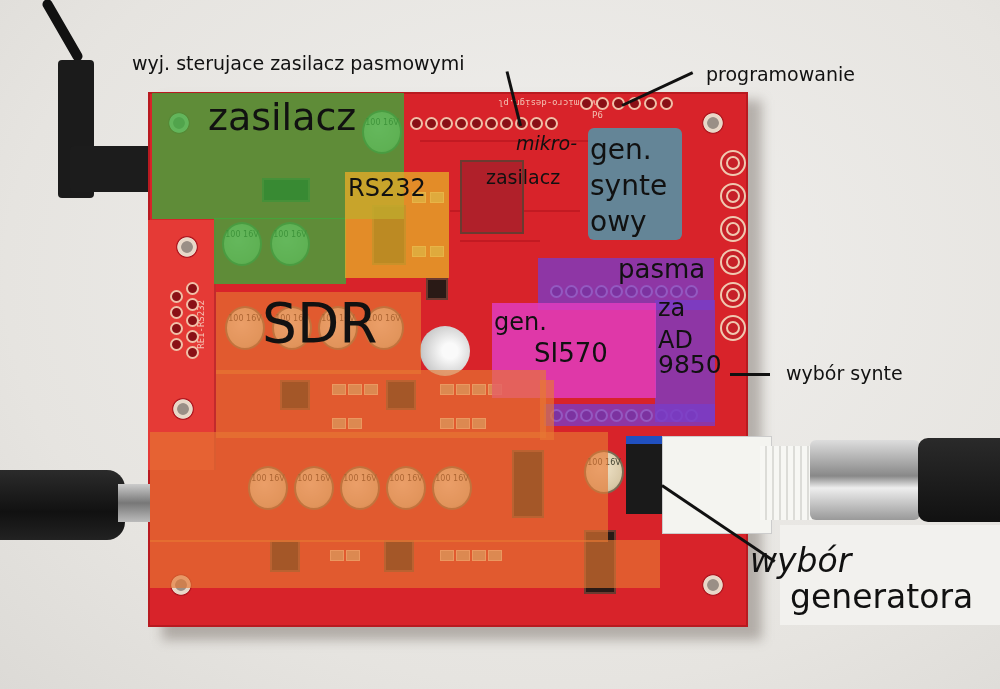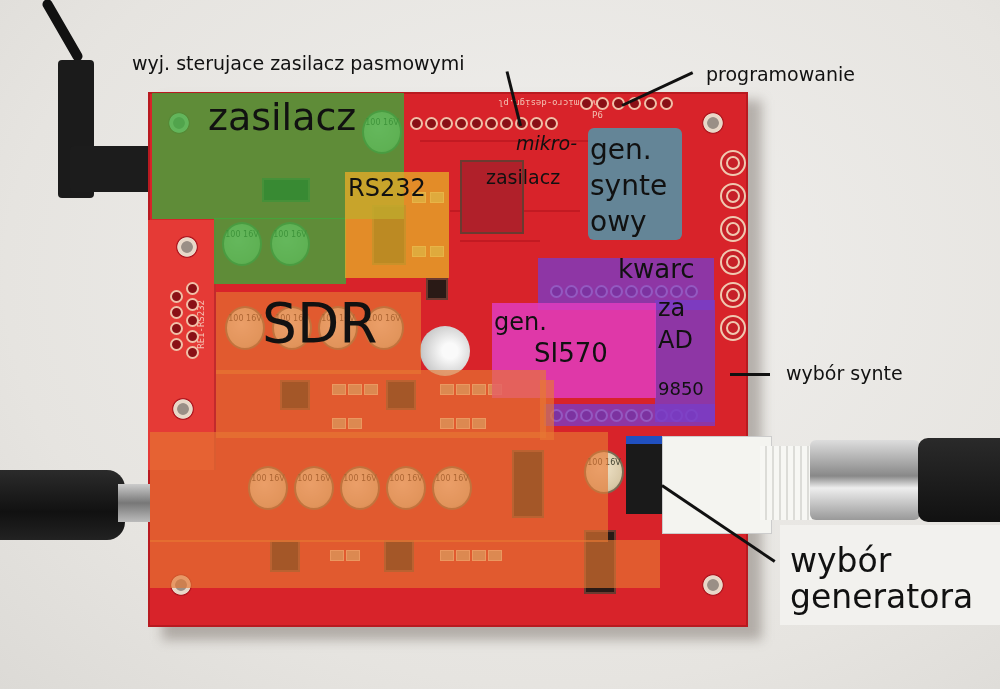--- a/index.html
+++ b/index.html
@@ -229,29 +229,29 @@
 <div id="bnc-cable" class="abs"></div>
 <div id="label-card" class="abs"></div>
 
 <span class="lbl lbl-lg" style="left:208px;top:98px;">zasilacz</span>
 <span class="lbl lbl-md" style="left:348px;top:176px;font-size:24px;">RS232</span>
 <span class="lbl lbl-sm" style="left:516px;top:134px;font-style:italic;">mikro-</span>
 <span class="lbl lbl-sm" style="left:486px;top:168px;">zasilacz</span>
 <span class="lbl lbl-lg" style="left:590px;top:136px;font-size:28px;">gen.</span>
 <span class="lbl lbl-lg" style="left:590px;top:172px;font-size:28px;">synte</span>
 <span class="lbl lbl-lg" style="left:590px;top:208px;font-size:28px;">owy</span>
-<span class="lbl lbl-md" style="left:618px;top:256px;font-size:26px;">kwarc</span>
+<span class="lbl lbl-md" style="left:618px;top:256px;font-size:26px;">pasma</span>
 <span class="lbl lbl-md" style="left:658px;top:296px;font-size:24px;">za</span>
 <span class="lbl lbl-md" style="left:658px;top:328px;font-size:24px;">AD</span>
-<span class="lbl lbl-md" style="left:658px;top:380px;font-size:18px;">9850</span>
+<span class="lbl lbl-md" style="left:658px;top:352px;font-size:25px;">9850</span>
 <span class="lbl lbl-md" style="left:494px;top:310px;font-size:24px;">gen.</span>
 <span class="lbl lbl-md" style="left:534px;top:340px;font-size:26px;">SI570</span>
 <span class="lbl lbl-xl" style="left:262px;top:296px;">SDR</span>
 
 <span class="lbl lbl-sm" style="left:132px;top:54px;">wyj. sterujace zasilacz pasmowymi</span>
 <div class="line" style="left:507px;top:70px;width:56px;transform:rotate(76deg);"></div>
 <span class="lbl lbl-sm" style="left:706px;top:65px;">programowanie</span>
 <div class="line" style="left:622px;top:104px;width:78px;transform:rotate(-25deg);"></div>
 <span class="lbl lbl-sm" style="left:786px;top:364px;">wybór synte</span>
 <div class="line" style="left:730px;top:373px;width:40px;"></div>
-<span class="lbl lbl-big" style="left:790px;top:544px;">wybór</span>
+<span class="lbl lbl-big" style="left:750px;top:544px;font-style:italic;">wybór</span>
 <span class="lbl lbl-big" style="left:790px;top:580px;">generatora</span>
 <div class="line" style="left:662px;top:484px;width:136px;transform:rotate(34deg);"></div>
 
 </body></html>

